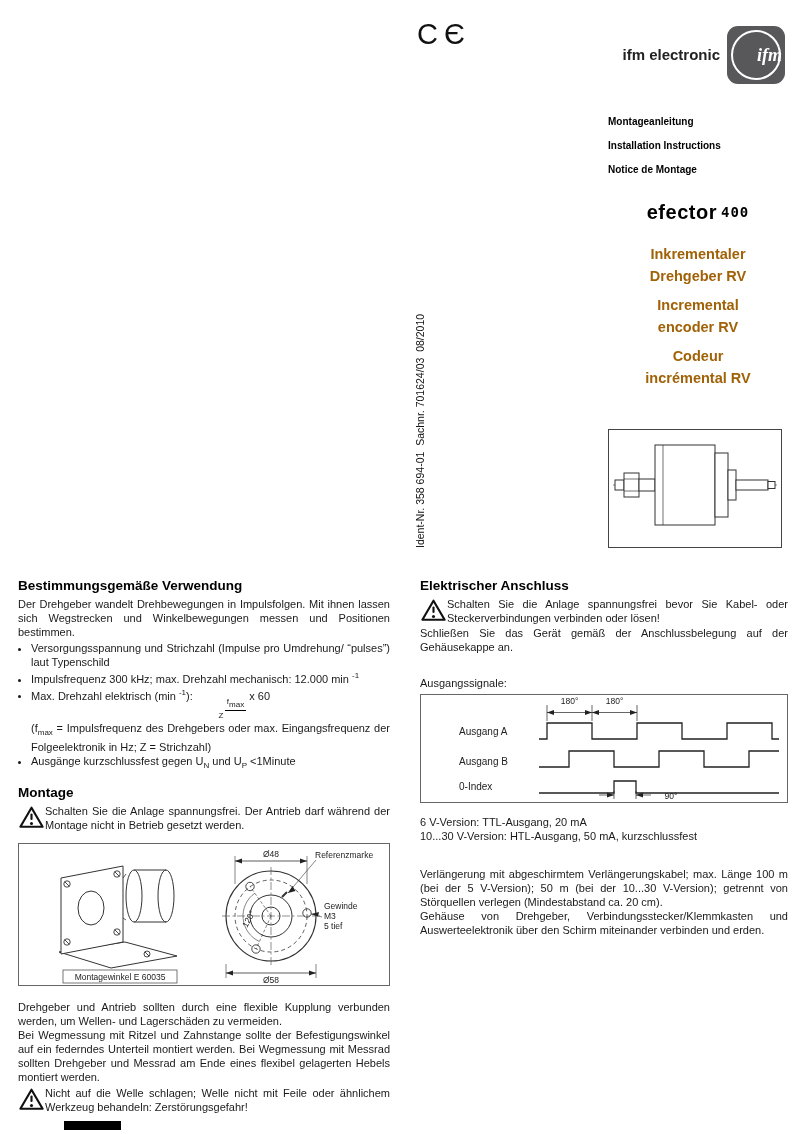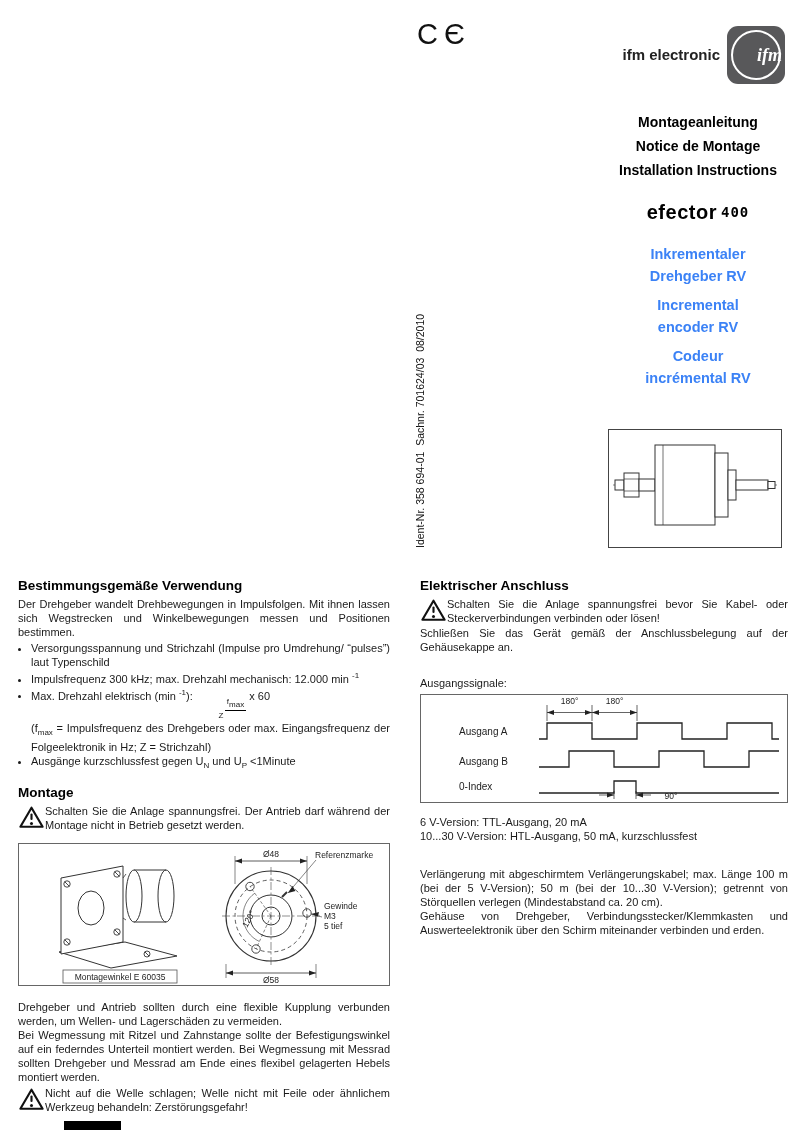--- a/index.html
+++ b/index.html
@@ -8,28 +8,28 @@
   
   .ce{position:absolute;left:417px;top:18px;font-size:29px;letter-spacing:6px;color:#111;}
   .brand{position:absolute;left:555px;top:46px;width:165px;text-align:right;
          font-size:15px;font-weight:bold;color:#222;}
   .logo{position:absolute;left:727px;top:26px;width:58px;height:58px;background:#58585a;
         border-radius:11px;display:flex;align-items:center;justify-content:center;}
   .logo-ring{width:46px;height:46px;border:2.5px solid #fff;border-radius:50%;
              display:flex;align-items:center;justify-content:center;}
   .logo-text{color:#fff;font-style:italic;font-weight:bold;font-size:18px;
              font-family:"Liberation Serif",serif;margin-left:27px;}
-  .doc-titles{position:absolute;left:608px;top:110px;width:180px;text-align:center;
-              font-size:14px;font-weight:bold;line-height:24px;color:#000;}
+  .doc-titles{position:absolute;left:608px;top:110px;width:180px;text-align:left;
+              font-size:10px;font-weight:bold;line-height:24px;color:#000;}
   .efector{position:absolute;left:608px;top:201px;width:180px;text-align:center;}
   .efe{font-size:20px;font-weight:700;letter-spacing:.5px;color:#000;}
   .e400{font-family:"DejaVu Sans Mono",monospace;font-weight:bold;font-size:14px;
         letter-spacing:1px;margin-left:4px;vertical-align:2px;color:#000;}
   .product-titles{position:absolute;left:608px;top:243px;width:180px;text-align:center;
-                  font-size:14.5px;font-weight:bold;line-height:22px;color:#3b82f6;}
+                  font-size:14.5px;font-weight:bold;line-height:22px;color:#a16207;}
   .pt-group{margin-bottom:7px;}
   .ident{position:absolute;left:414px;top:548px;width:252px;font-size:10.5px;color:#111;
          transform:rotate(-90deg);transform-origin:0 0;white-space:pre;}
   .img-box{position:absolute;left:608px;top:429px;width:172px;height:117px;border:1px solid #444;}
   
   .col{position:absolute;top:578px;}
   .col-left{left:18px;width:372px;}
   .col-right{left:420px;width:368px;}
   h2{font-size:13.5px;font-weight:bold;margin:0 0 4px 0;color:#000;}
   p{margin:0;font-size:11px;line-height:14px;}
@@ -64,22 +64,22 @@
   <div class="ce">CЄ</div>
   <div class="brand">ifm electronic</div>
   <div class="logo">
     <div class="logo-ring">
       <span class="logo-text">ifm</span>
     </div>
   </div>
 
   <div class="doc-titles">
     <div>Montageanleitung</div>
+    <div>Installation Instructions</div>
     <div>Notice de Montage</div>
-    <div>Installation Instructions</div>
   </div>
 
   <div class="efector">
     <span class="efe">efector</span><span class="e400">400</span>
   </div>
 
   <div class="product-titles">
     <div class="pt-group">
       <div>Inkrementaler</div>
       <div>Drehgeber RV</div>

